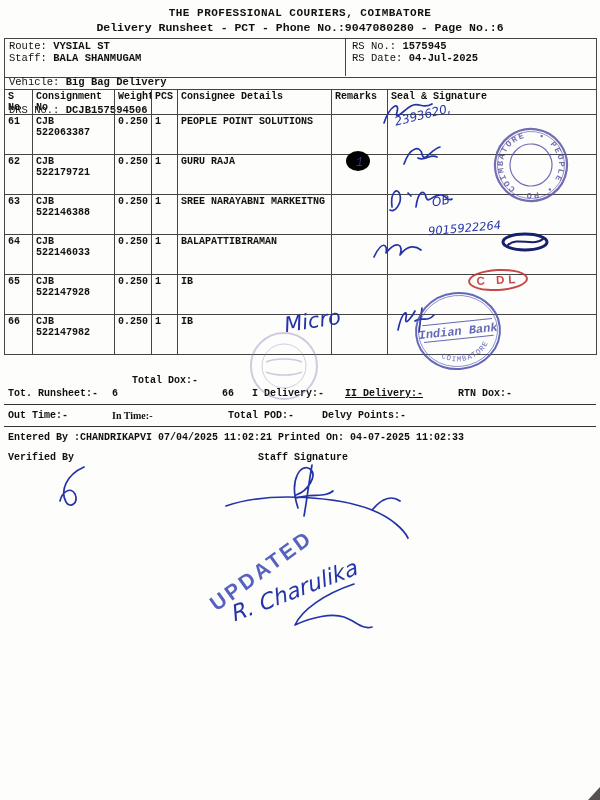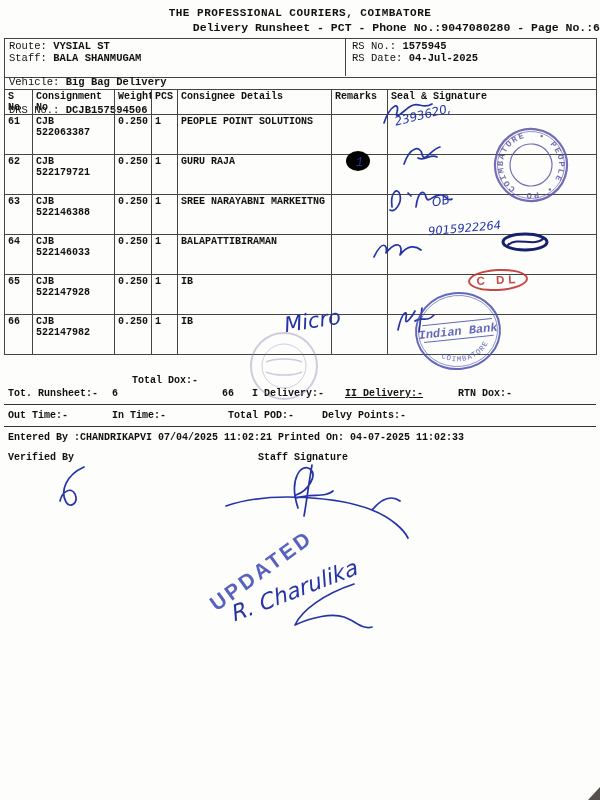--- a/index.html
+++ b/index.html
@@ -3,21 +3,21 @@
 <meta charset="utf-8">
 <style>
   html,body { margin:0; padding:0; background:#e9e9e9; }
   .page {
     position:relative; width:600px; height:800px; margin:0 auto;
     background:#fdfdfb; overflow:hidden; color:#111;
     font-family:"Liberation Mono","DejaVu Sans Mono",monospace;
   }
   .abs { position:absolute; }
   .title { top:7px; left:0; right:0; text-align:center; font-size:11px; font-weight:bold; letter-spacing:.5px; }
-  .subtitle { top:21px; left:0; right:0; text-align:right; font-size:11.5px; font-weight:bold; }
+  .subtitle { top:21px; left:0; right:0; text-align:center; font-size:11.5px; font-weight:bold; }
   .info-box { left:4px; top:38px; width:591px; height:38px; border:1px solid #444; }
   .info-divider { left:345px; top:38px; width:0; height:38px; border-left:1px solid #444; }
   .vehicle-box { left:4px; top:76px; width:591px; height:13px; border:1px solid #444; border-top:none; }
   .info-line { position:absolute; font-size:10.5px; white-space:nowrap; }
   .info-line .lbl { font-weight:normal; }
   .info-line .val { font-weight:bold; }
   table.main { position:absolute; left:4px; top:89px; width:592px; border-collapse:collapse; table-layout:fixed; }
   table.main th, table.main td { border:1px solid #444; padding:1px 3px; vertical-align:top; text-align:left; overflow:hidden; }
   table.main th { font-size:10px; font-weight:bold; height:12px; }
   table.main td { font-size:10px; font-weight:bold; }
@@ -159,21 +159,21 @@
   <div class="abs foot" style="left:8px;   top:388px;">Tot. Runsheet:-</div>
   <div class="abs foot" style="left:112px; top:388px;">6</div>
   <div class="abs foot" style="left:132px; top:375px;">Total Dox:-</div>
   <div class="abs foot" style="left:222px; top:388px;">66</div>
   <div class="abs foot" style="left:252px; top:388px;">I Delivery:-</div>
   <div class="abs foot" style="left:345px; top:388px;text-decoration:underline;">II Delivery:-</div>
   <div class="abs foot" style="left:458px; top:388px;">RTN Dox:-</div>
   <div class="abs rule" style="top:404px;"></div>
 
   <div class="abs foot" style="left:8px;   top:410px;">Out Time:-</div>
-  <div class="abs foot" style="left:112px; top:410px;">In Time:-</div>
+  <div class="abs foot" style="left:112px; top:410px;font-family:Liberation Serif, serif;">In Time:-</div>
   <div class="abs foot" style="left:228px; top:410px;">Total POD:-</div>
   <div class="abs foot" style="left:322px; top:410px;">Delvy Points:-</div>
   <div class="abs rule" style="top:426px;"></div>
 
   <div class="abs foot" style="left:8px;   top:432px;">Entered By :CHANDRIKAPVI 07/04/2025 11:02:21</div>
   <div class="abs foot" style="left:278px; top:432px;">Printed On: 04-07-2025 11:02:33</div>
 
   <div class="abs foot" style="left:8px;   top:452px;">Verified By</div>
   <div class="abs foot" style="left:258px; top:452px;">Staff Signature</div>
 

